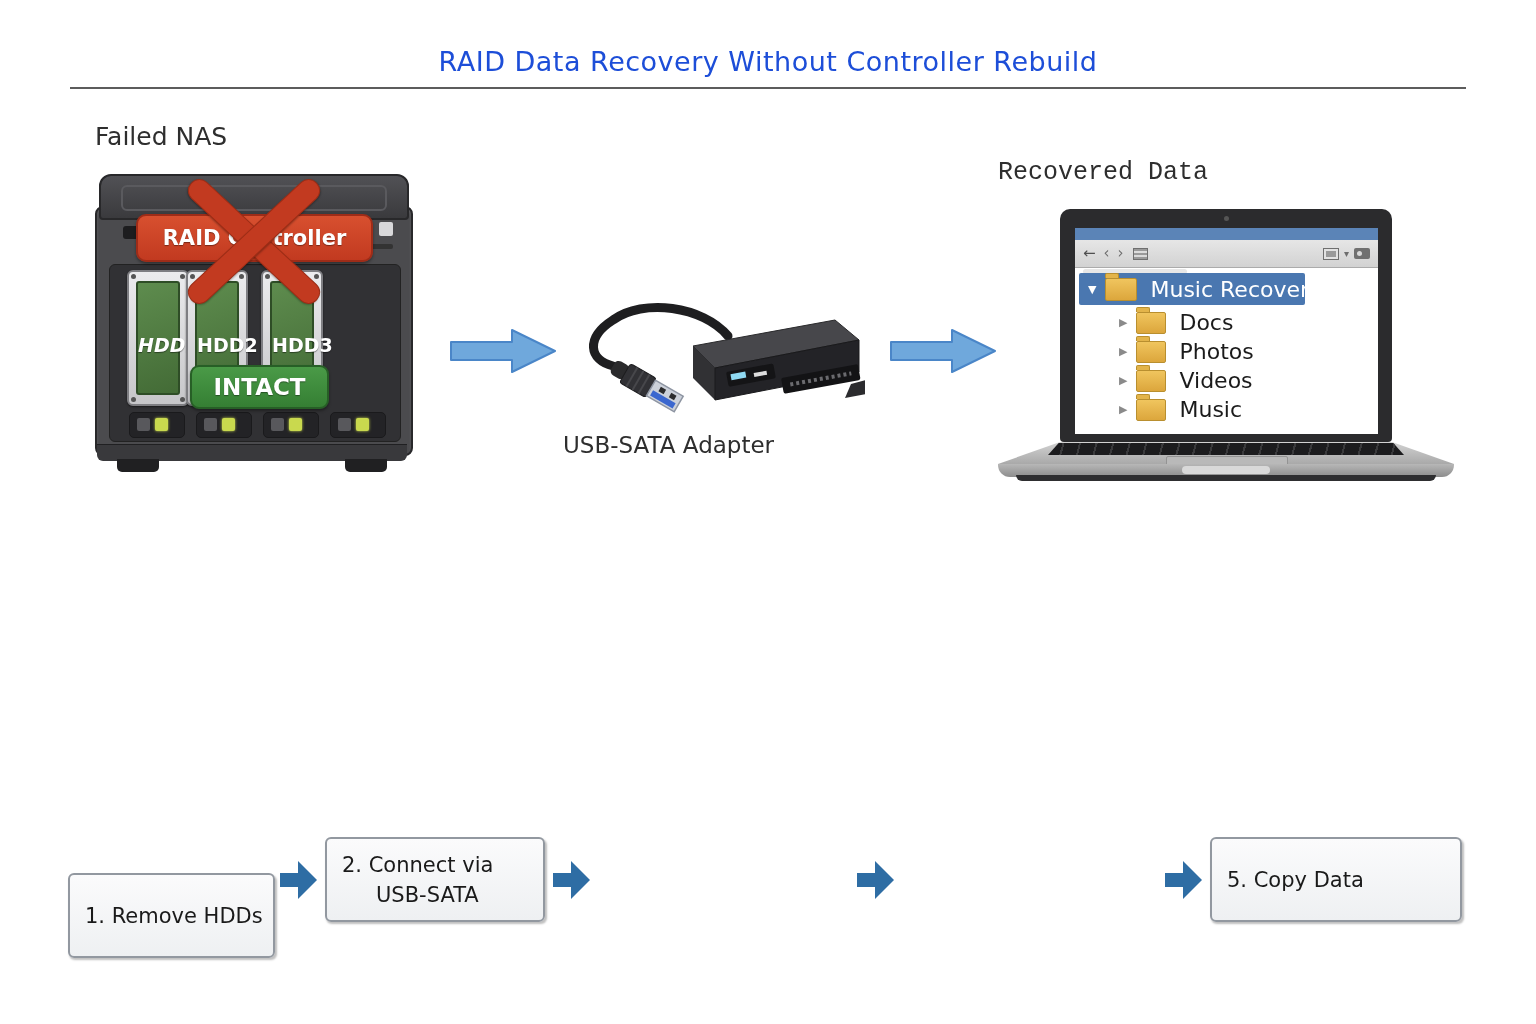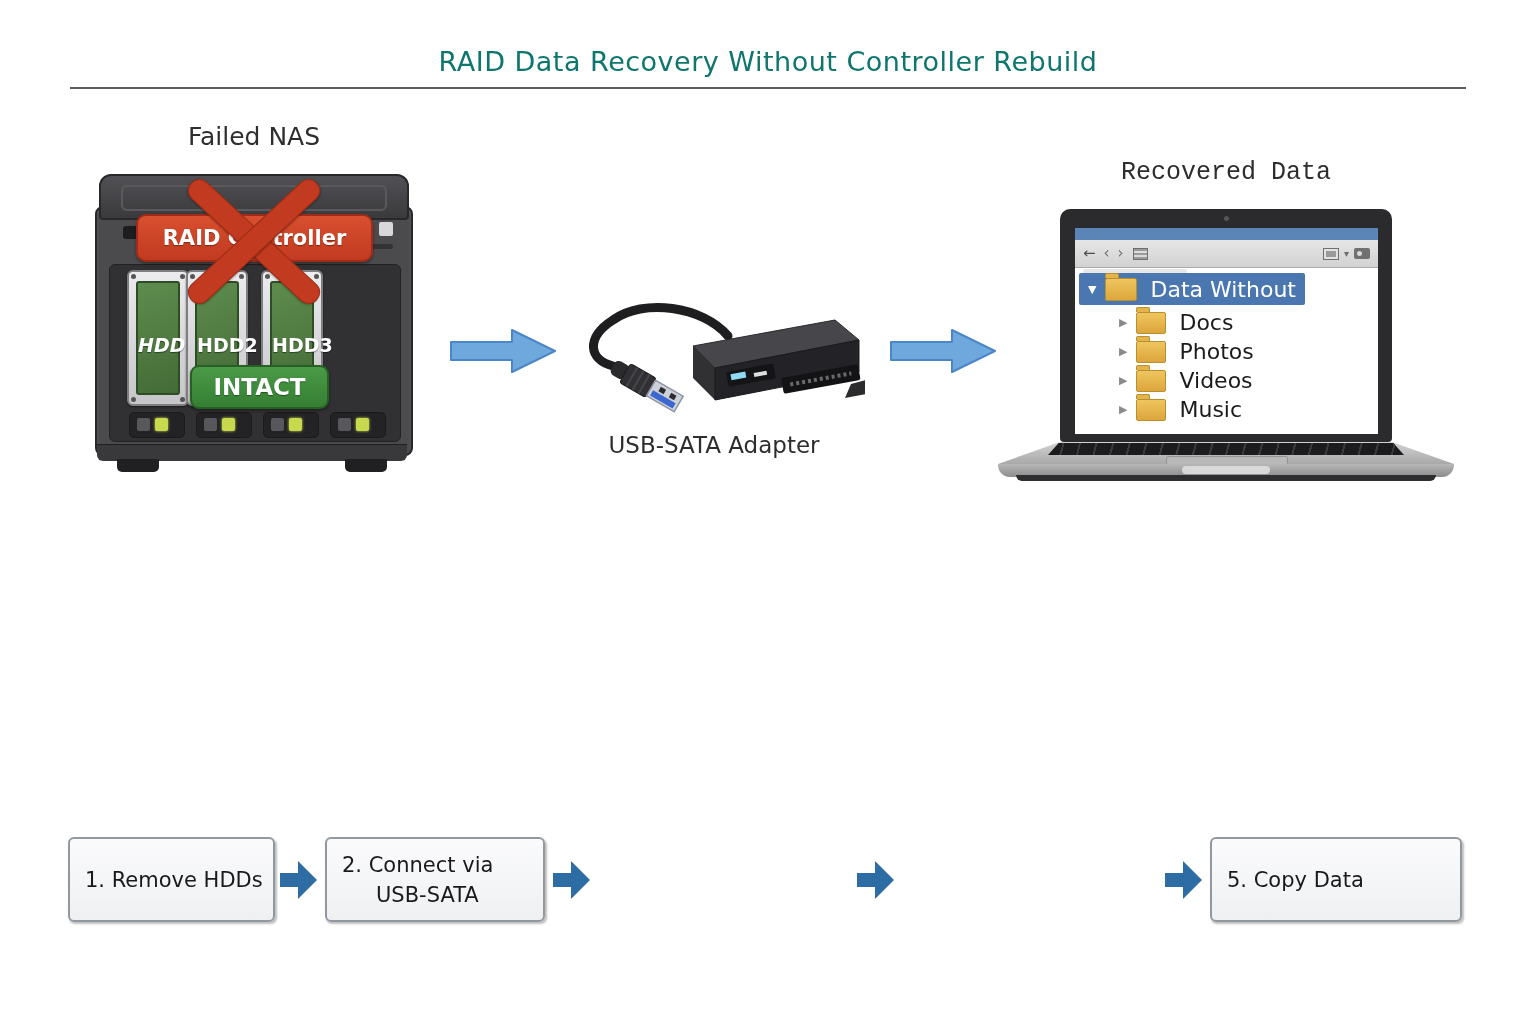--- a/index.html
+++ b/index.html
@@ -3,25 +3,25 @@
 <meta charset="utf-8">
 <style>
   html,body{margin:0;padding:0;background:#ffffff;}
   .canvas{
     position:relative;width:1536px;height:1024px;background:#ffffff;overflow:hidden;
     font-family:"DejaVu Sans","Liberation Sans",sans-serif;color:#2b2b2b;
   }
   .abs{position:absolute;}
 
   
-  .title{left:0;top:46px;width:1536px;text-align:center;font-size:27px;letter-spacing:.5px;color:#0f766e;}
+  .title{left:0;top:46px;width:1536px;text-align:center;font-size:27px;letter-spacing:.5px;color:#1d4ed8;}
   .title-rule{left:70px;top:87px;width:1396px;height:2px;background:#5c5c5c;}
 
   
-  .caption{font-size:25px;color:#2e2e2e;text-align:center;}
+  .caption{font-size:25px;color:#2e2e2e;}
 
   
   .nas{left:95px;top:170px;width:318px;height:308px;}
   .nas-top{position:absolute;left:4px;top:4px;width:306px;height:42px;background:linear-gradient(#515155,#3a3a3d);
     border:2px solid #28282a;border-radius:12px 12px 4px 4px;}
   .nas-top-recess{position:absolute;left:20px;top:9px;width:262px;height:22px;border:2px solid #5a5a5e;border-radius:6px;}
   .nas-body{position:absolute;left:0;top:36px;width:314px;height:246px;background:#4b4b4e;
     border:2px solid #28282a;border-radius:8px;box-shadow:inset 0 2px 3px rgba(255,255,255,.12);}
   .nas-slot{position:absolute;left:28px;top:56px;width:82px;height:13px;background:#1d1d1f;border-radius:3px;}
   .nas-sq{position:absolute;top:52px;height:14px;border-radius:2px;}
@@ -248,21 +248,21 @@
           <span class="ico-view"></span>
           <span class="ico-caret">▾</span>
           <span class="ico-film"></span>
         </span>
       </div>
       <div class="faded-bar"></div>
 
       <div class="row-selected">
         <span class="caret">▼</span>
         <span class="folder"></span>
-        <span class="label">Data Without</span>
+        <span class="label">Music Recovery</span>
       </div>
 
       <div class="tree-row" style="top:80px;">
         <span class="caret">▶</span>
         <span class="folder small"></span>
         <span class="label">Docs</span>
       </div>
       <div class="tree-row" style="top:109px;">
         <span class="caret">▶</span>
         <span class="folder small"></span>
@@ -280,21 +280,21 @@
       </div>
     </div>
     <div class="lp-deck"></div>
     <div class="lp-keys"></div>
     <div class="lp-trackpad"></div>
     <div class="lp-lip"></div>
     <div class="lp-notch"></div>
     <div class="lp-bottom"></div>
   </div>
 
-  <div class="step-box" style="left:68px;width:207px;">
+  <div class="step-box" style="left:68px;width:207px;margin-top:36px;">
     <span class="line">1. Remove HDDs</span>
   </div>
   <svg class="step-arrow" style="left:279px;" viewBox="0 0 40 46">
     <polygon points="1,16 19,16 19,4 38,23 19,42 19,30 1,30" fill="#2e6da4"></polygon>
   </svg>
 
   <div class="step-box" style="left:325px;width:220px;">
     <span class="line">2. Connect via</span>
     <span class="line" style="padding-left:34px;">USB-SATA</span>
   </div>

